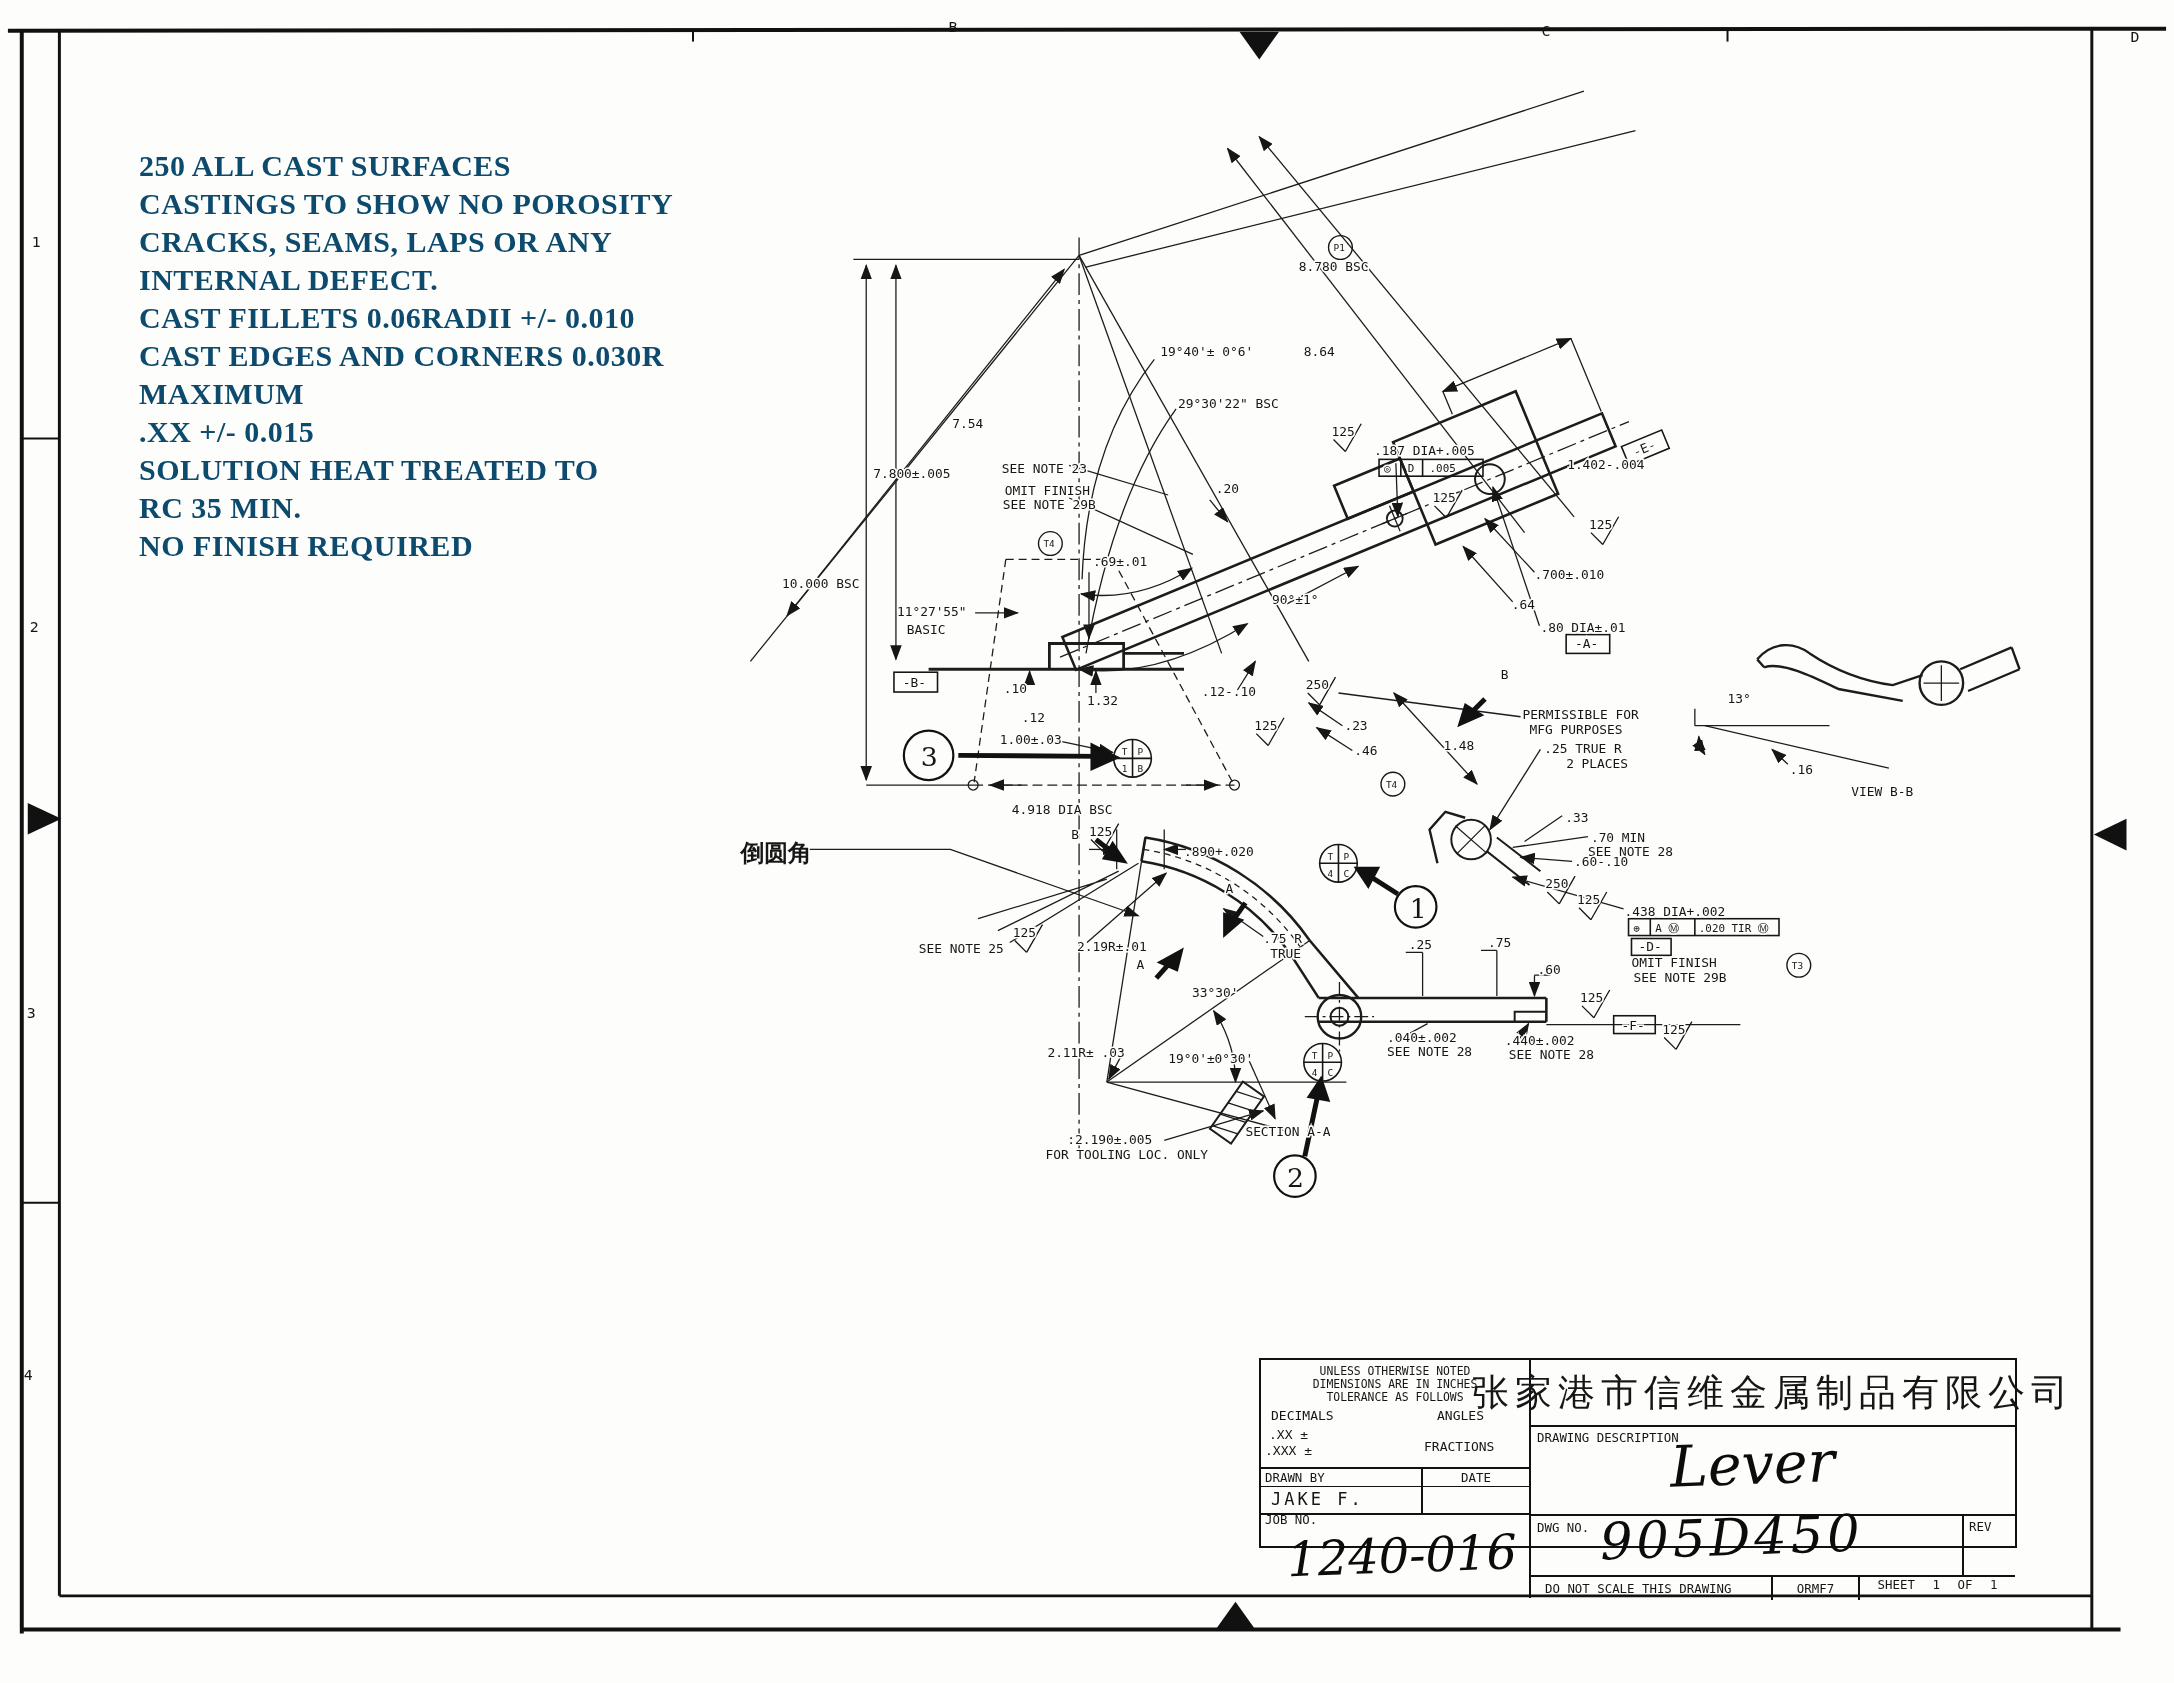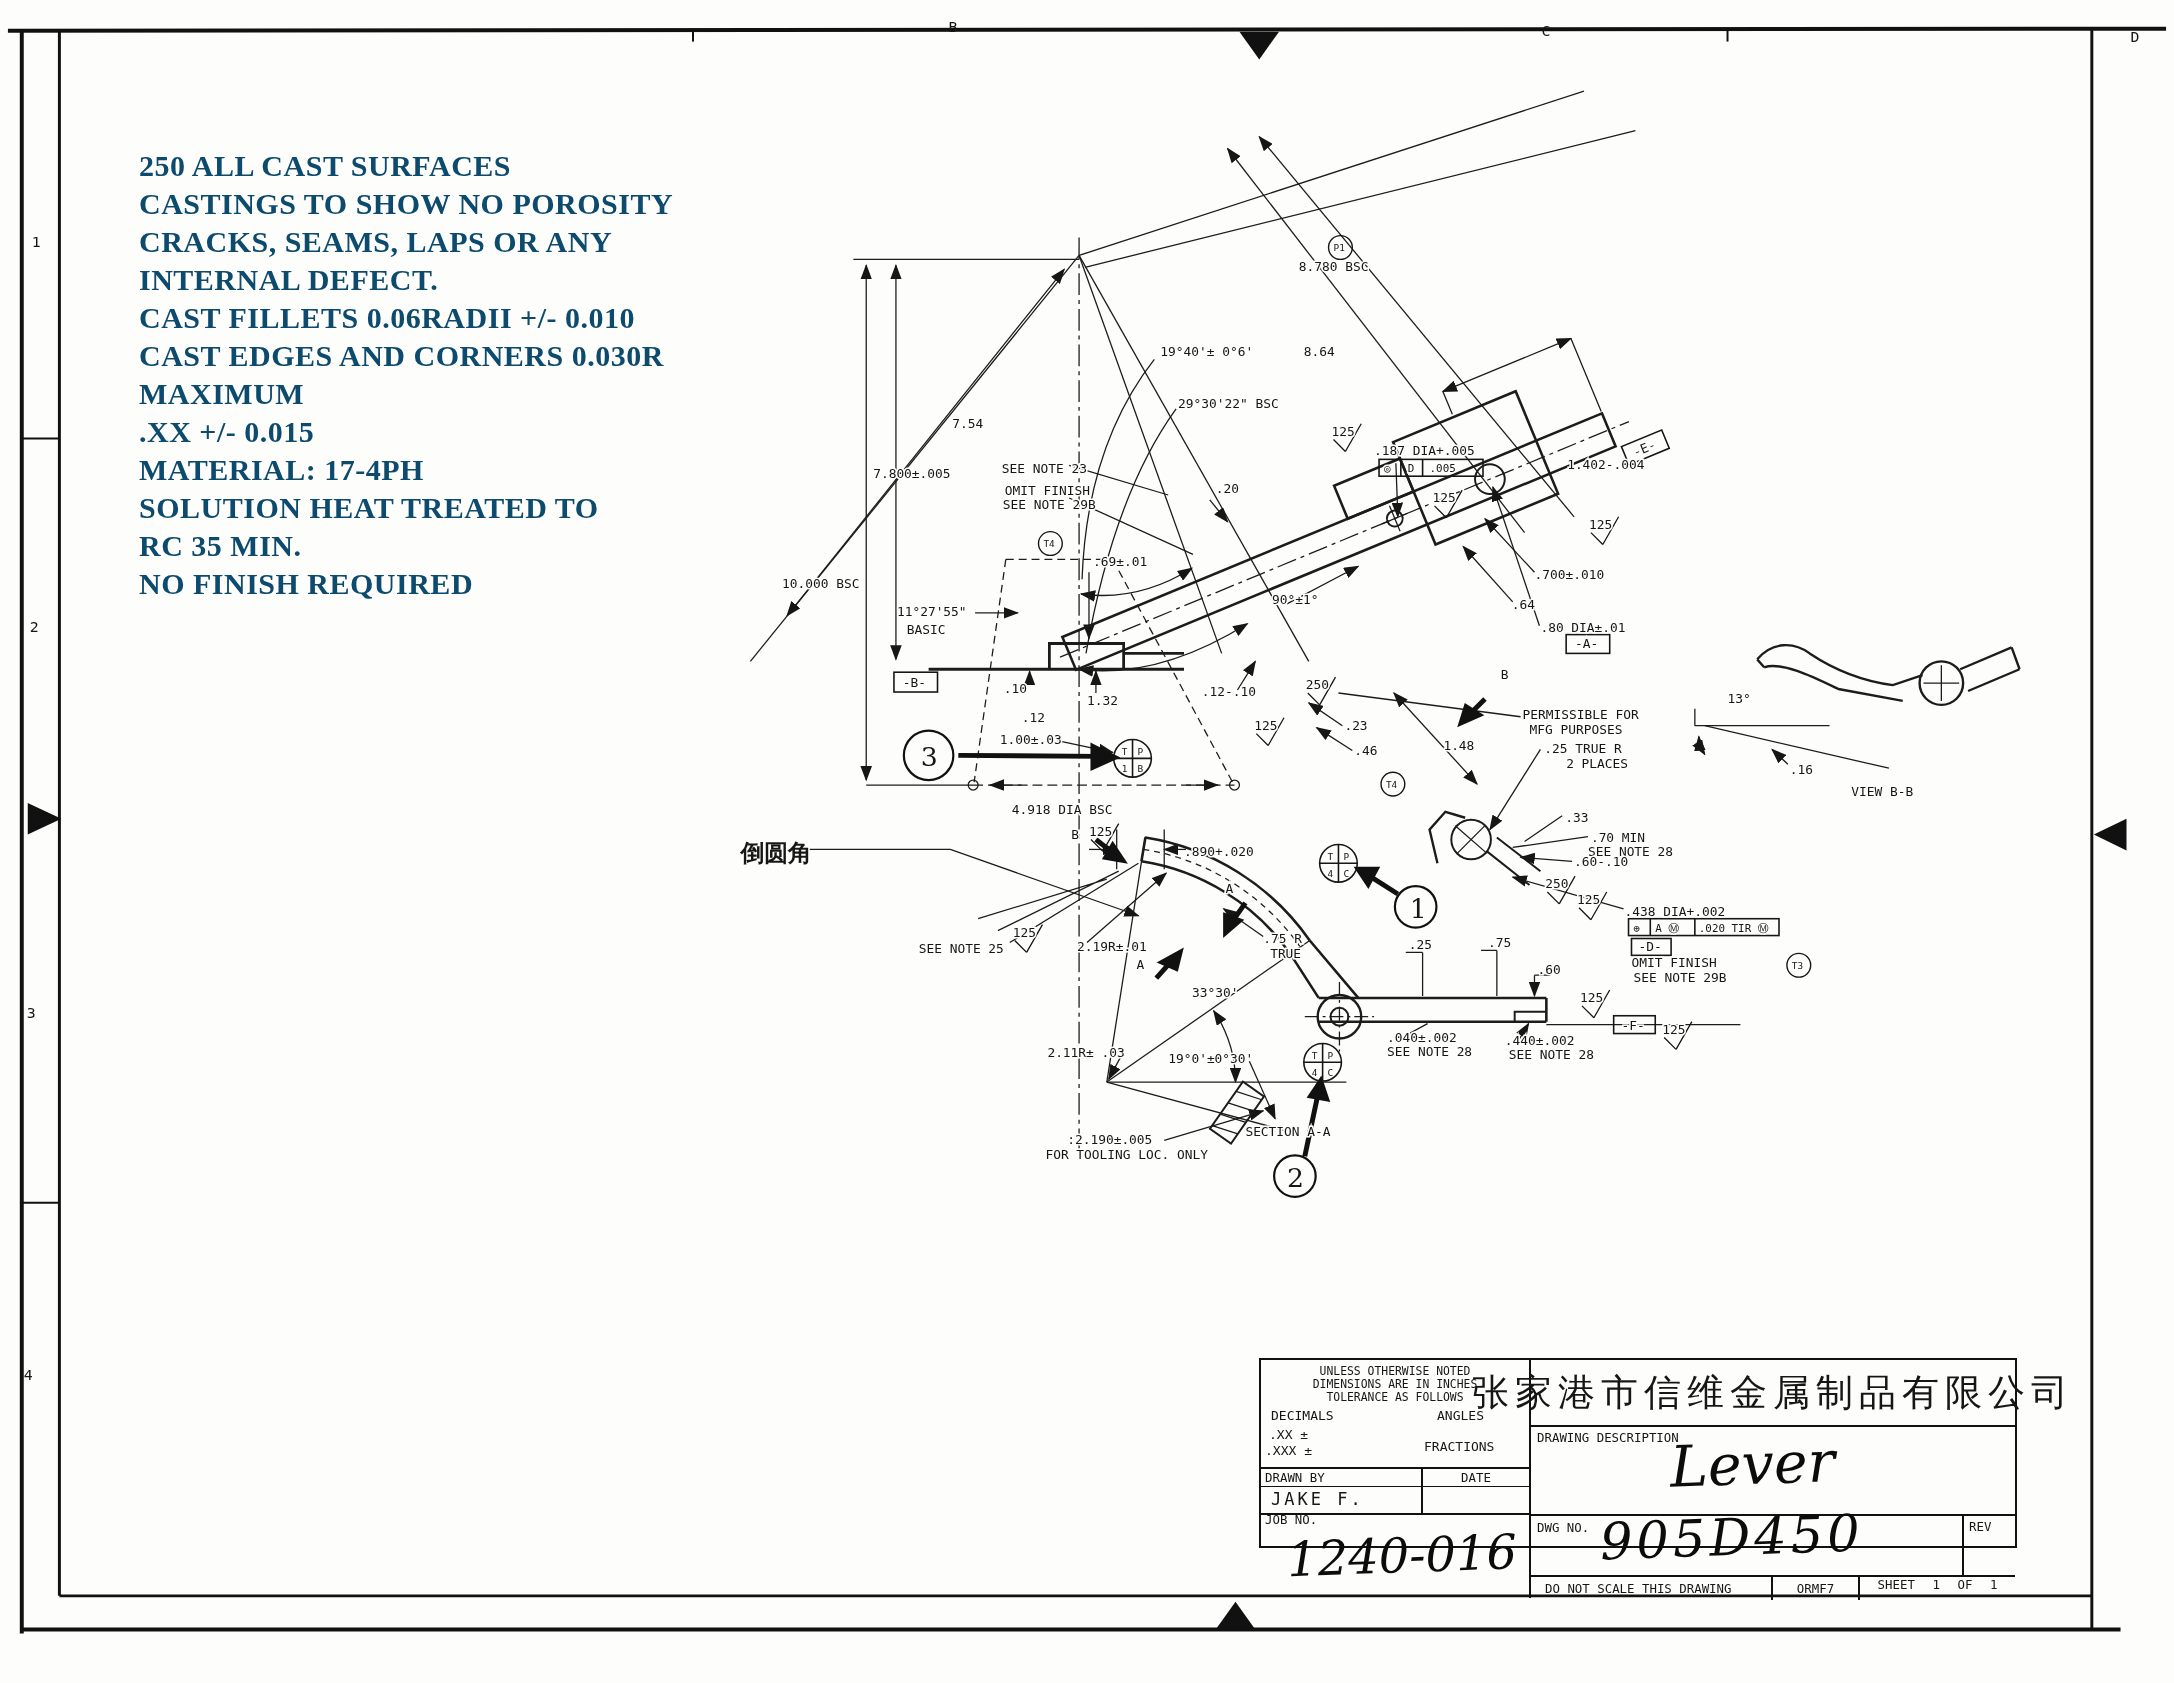--- a/index.html
+++ b/index.html
@@ -400,21 +400,20 @@
 
   <div id="notes">
     <div>250 ALL CAST SURFACES</div>
     <div>CASTINGS TO SHOW NO POROSITY</div>
     <div>CRACKS, SEAMS, LAPS OR ANY</div>
     <div>INTERNAL DEFECT.</div>
     <div>CAST FILLETS 0.06RADII +/- 0.010</div>
     <div>CAST EDGES AND CORNERS 0.030R</div>
     <div>MAXIMUM</div>
     <div>.XX +/- 0.015</div>
-    <div>MATERIAL: 17-4PH</div>
     <div>SOLUTION HEAT TREATED TO</div>
     <div>RC 35 MIN.</div>
     <div>NO FINISH REQUIRED</div>
   </div>
 
   <div class="tb" style="left:1259px;top:1358px;width:758px;height:190px;">
 
     <div class="tb-cell" style="left:0;top:0;width:270px;height:238px;border-right:2.5px solid #111;">
       <div style="text-align:center;font-size:11.4px;line-height:13px;padding-top:5px;">
         <div>UNLESS OTHERWISE NOTED</div>

